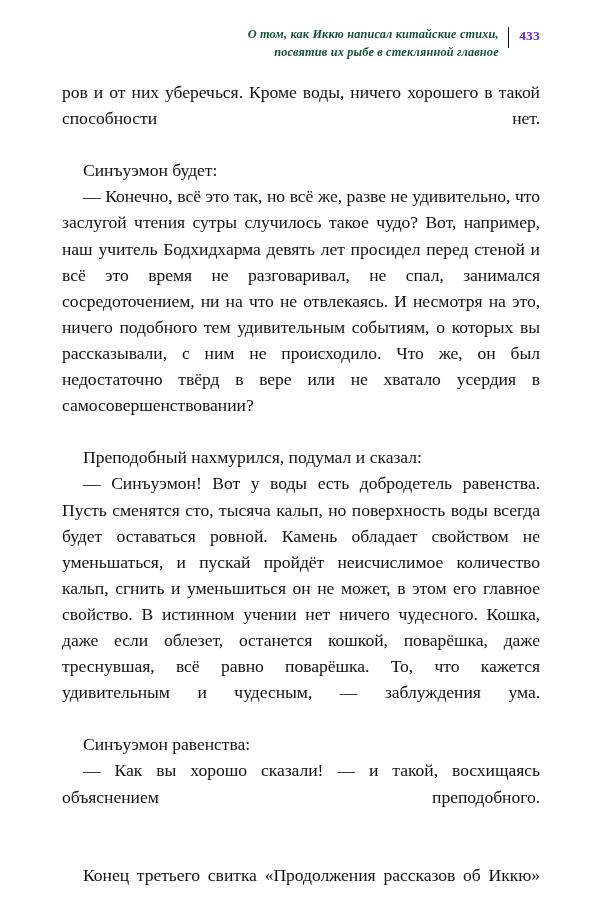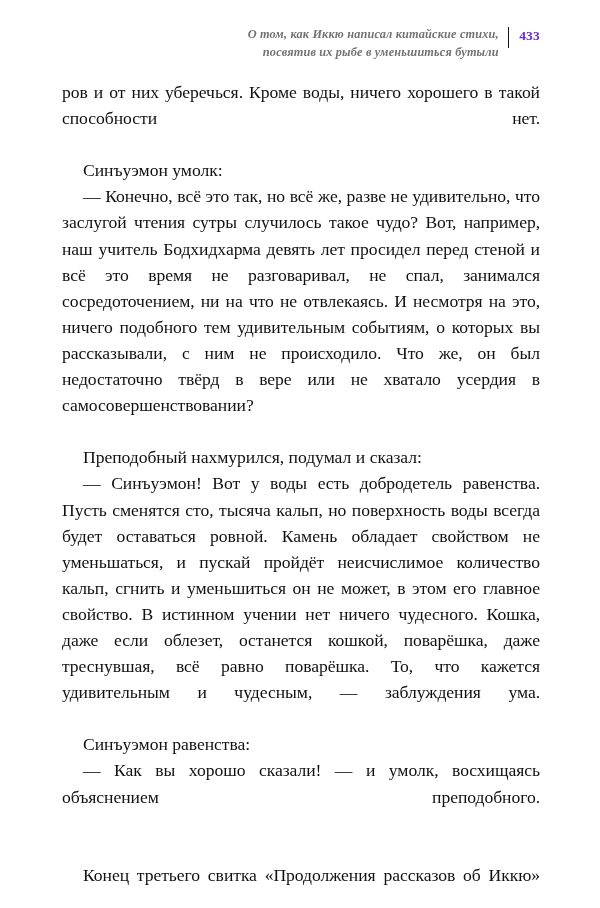--- a/index.html
+++ b/index.html
@@ -39,21 +39,21 @@
     justify-content: flex-end;
   }
   .running-head-title {
     font-family: "Liberation Serif", "DejaVu Serif", serif;
     font-style: italic;
     font-weight: bold;
     font-size: 12.3px;
     line-height: 18px;
     letter-spacing: 0.15px;
     text-align: right;
-    color: #737373;
+    color: #14532d;
     max-width: 300px;
     padding-top: 3px;
   }
   .running-head-rule {
     width: 1.4px;
     height: 21px;
     background: #111111;
     margin: 5px 0 0 9px;
     flex: 0 0 auto;
   }
@@ -107,29 +107,29 @@
   .para.last-natural::after {
     content: none;
   }
 </style>
 </head>
 <body>
 
 <div class="page">
 
   <div class="running-head">
-    <div class="running-head-title"><span>О том, как Иккю написал китайские стихи,</span><br><span>посвятив их рыбе в уменьшиться бутыли</span></div>
+    <div class="running-head-title"><span>О том, как Иккю написал китайские стихи,</span><br><span>посвятив их рыбе в стеклянной главное</span></div>
     <div class="running-head-rule"></div>
     <div class="running-head-folio">433</div>
   </div>
 
   <div class="text-block">
     <p class="para noindent">ров и от них уберечься. Кроме воды, ничего хорошего в такой способности нет.</p>
-    <p class="para indent last-natural">Синъуэмон умолк:</p>
+    <p class="para indent last-natural">Синъуэмон будет:</p>
     <p class="para indent">— Конечно, всё это так, но всё же, разве не удивительно, что заслугой чтения сутры случилось такое чудо? Вот, например, наш учитель Бодхидхарма девять лет просидел перед стеной и всё это время не разговаривал, не спал, занимался сосредоточением, ни на что не отвлекаясь. И несмотря на это, ничего подобного тем удивительным событиям, о которых вы рассказывали, с ним не происходило. Что же, он был недостаточно твёрд в вере или не хватало усердия в самосовершенствовании?</p>
     <p class="para indent last-natural">Преподобный нахмурился, подумал и сказал:</p>
     <p class="para indent">— Синъуэмон! Вот у воды есть добродетель равенства. Пусть сменятся сто, тысяча кальп, но поверхность воды всегда будет оставаться ровной. Камень обладает свойством не уменьшаться, и пускай пройдёт неисчислимое количество кальп, сгнить и уменьшиться он не может, в этом его главное свойство. В истинном учении нет ничего чудесного. Кошка, даже если облезет, останется кошкой, поварёшка, даже треснувшая, всё равно поварёшка. То, что кажется удивительным и чудесным, — заблуждения ума.</p>
     <p class="para indent last-natural">Синъуэмон равенства:</p>
-    <p class="para indent">— Как вы хорошо сказали! — и умолк, восхищаясь объяснением преподобного.</p>
+    <p class="para indent">— Как вы хорошо сказали! — и такой, восхищаясь объяснением преподобного.</p>
     <p class="para indent spaced-before">Конец третьего свитка «Продолжения рассказов об Иккю»</p>
   </div>
 
 </div>
 
 </body></html>

